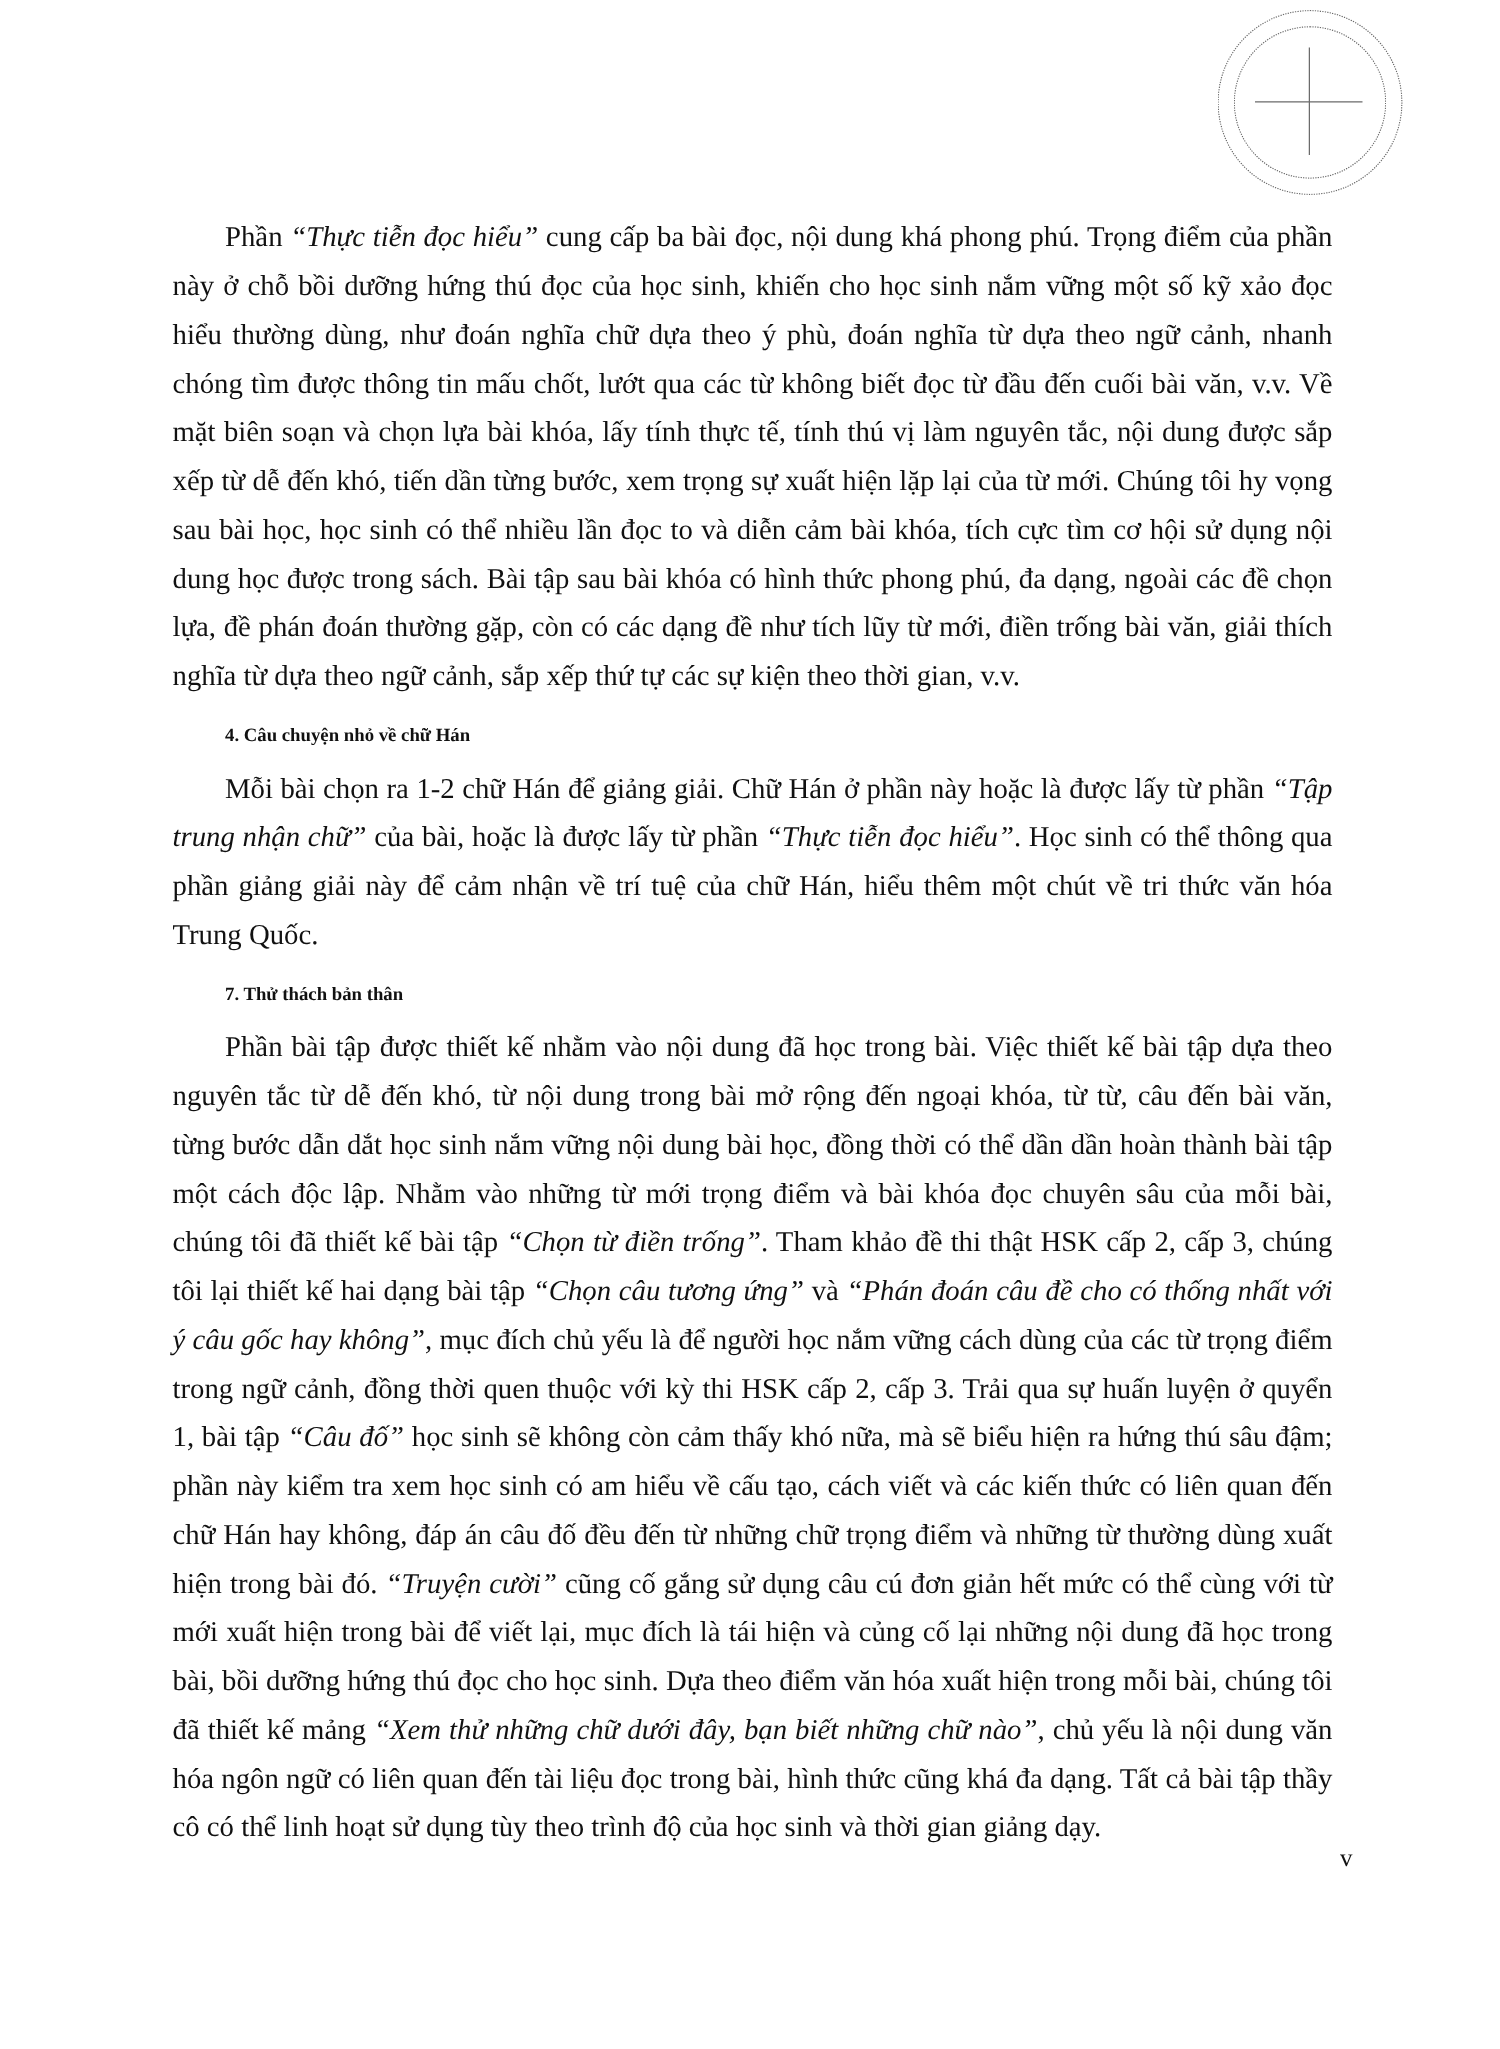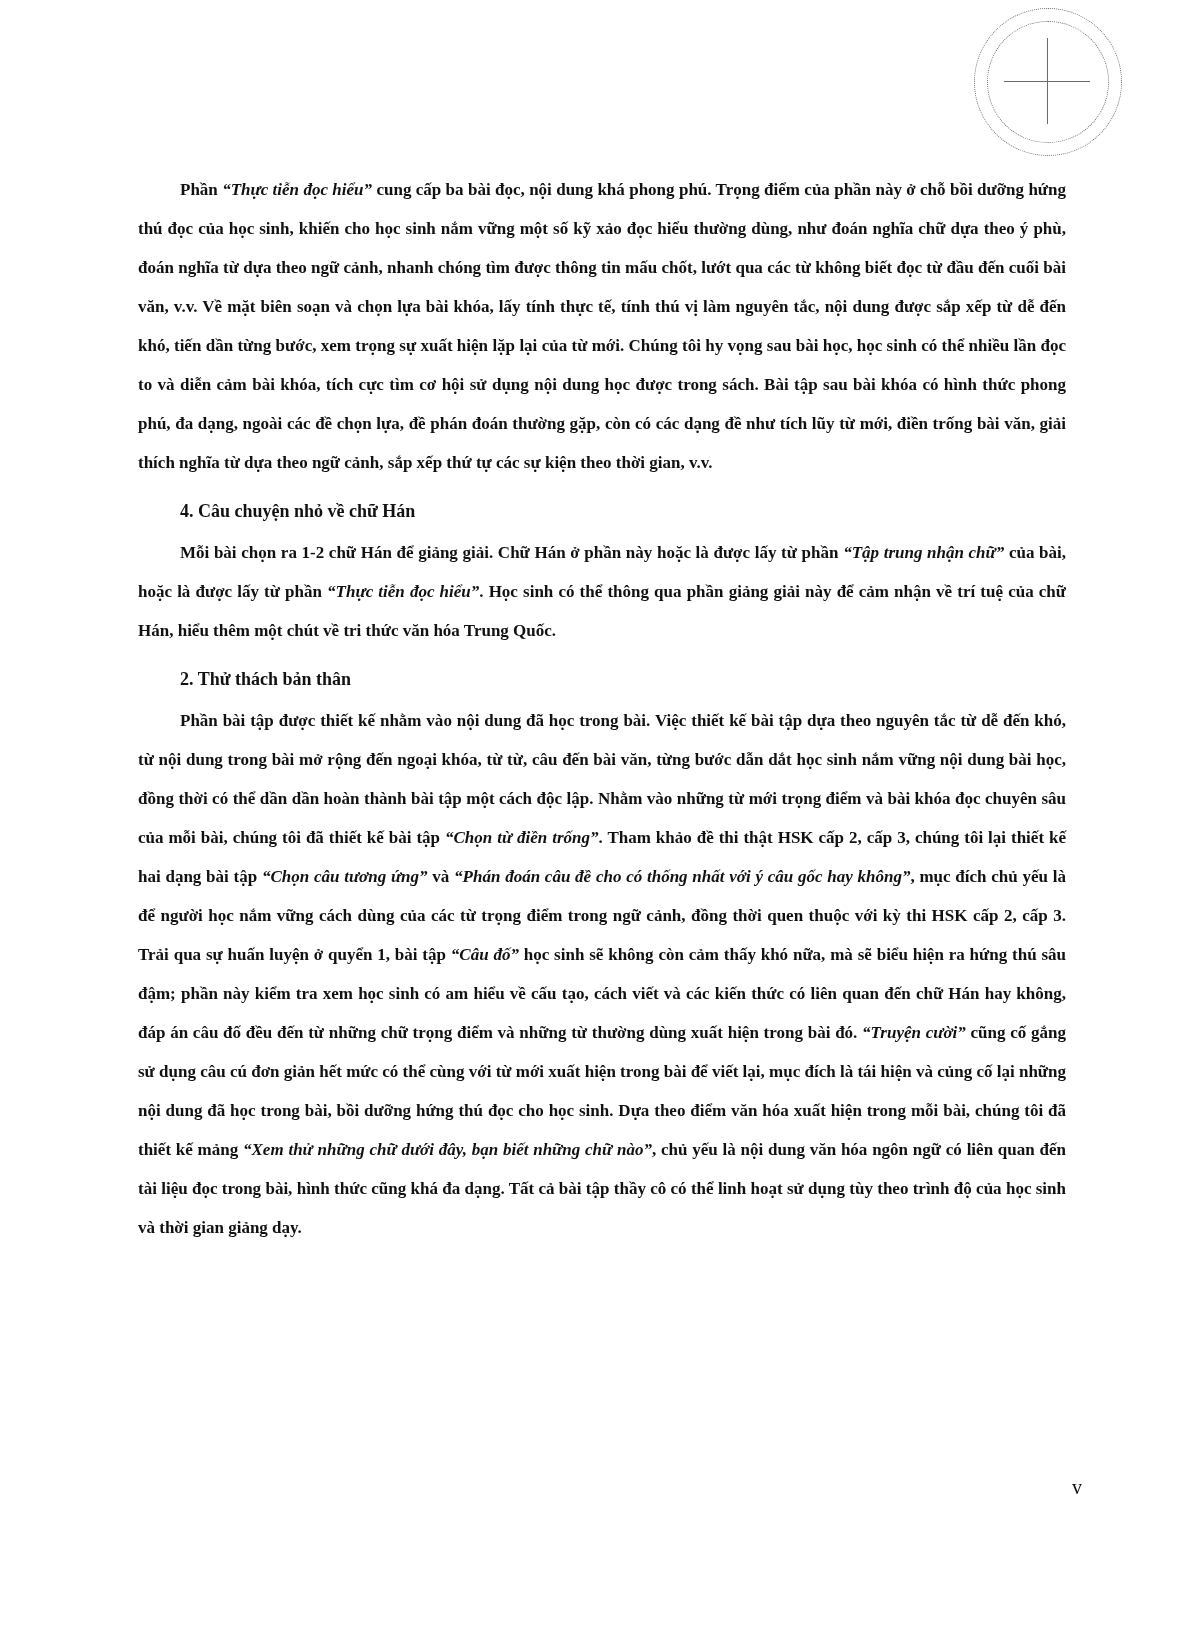--- a/index.html
+++ b/index.html
@@ -62,32 +62,31 @@
 
   .content {
     position: absolute;
     left: 138px;
     top: 170px;
     width: 928px;
   }
 
   p.body-text {
     margin: 0 0 0 0;
-    font-size: 17px;
+    font-size: 23px;
     line-height: 39px;
     text-align: justify;
     text-justify: inter-word;
     text-indent: 42px;
     hyphens: none;
-    font-weight: bold;
   }
 
   h2.section-heading {
     margin: 10px 0 2px 0;
-    font-size: 18px;
+    font-size: 15px;
     line-height: 39px;
     font-weight: bold;
     text-indent: 42px;
     font-family: "Liberation Serif", serif;
   }
 
   .it {
     font-style: italic;
   }
 
@@ -109,19 +108,19 @@
     <div class="ring outer"></div>
     <div class="ring inner"></div>
     <div class="cross-h"></div>
     <div class="cross-v"></div>
   </div>
 
   <div class="content" id="content-root">
       <p class="body-text"><span>Phần </span><span class="it">“Thực tiễn đọc hiểu”</span><span> cung cấp ba bài đọc, nội dung khá phong phú. Trọng điểm của phần này ở chỗ bồi dưỡng hứng thú đọc của học sinh, khiến cho học sinh nắm vững một số kỹ xảo đọc hiểu thường dùng, như đoán nghĩa chữ dựa theo ý phù, đoán nghĩa từ dựa theo ngữ cảnh, nhanh chóng tìm được thông tin mấu chốt, lướt qua các từ không biết đọc từ đầu đến cuối bài văn, v.v. Về mặt biên soạn và chọn lựa bài khóa, lấy tính thực tế, tính thú vị làm nguyên tắc, nội dung được sắp xếp từ dễ đến khó, tiến dần từng bước, xem trọng sự xuất hiện lặp lại của từ mới. Chúng tôi hy vọng sau bài học, học sinh có thể nhiều lần đọc to và diễn cảm bài khóa, tích cực tìm cơ hội sử dụng nội dung học được trong sách. Bài tập sau bài khóa có hình thức phong phú, đa dạng, ngoài các đề chọn lựa, đề phán đoán thường gặp, còn có các dạng đề như tích lũy từ mới, điền trống bài văn, giải thích nghĩa từ dựa theo ngữ cảnh, sắp xếp thứ tự các sự kiện theo thời gian, v.v.</span></p>
       <h2 class="section-heading"><span>4. Câu chuyện nhỏ về chữ Hán</span></h2>
       <p class="body-text"><span>Mỗi bài chọn ra 1-2 chữ Hán để giảng giải. Chữ Hán ở phần này hoặc là được lấy từ phần </span><span class="it">“Tập trung nhận chữ”</span><span> của bài, hoặc là được lấy từ phần </span><span class="it">“Thực tiễn đọc hiểu”</span><span>. Học sinh có thể thông qua phần giảng giải này để cảm nhận về trí tuệ của chữ Hán, hiểu thêm một chút về tri thức văn hóa Trung Quốc.</span></p>
-      <h2 class="section-heading"><span>2. Thử thách bản thân</span></h2>
+      <h2 class="section-heading"><span>7. Thử thách bản thân</span></h2>
       <p class="body-text"><span>Phần bài tập được thiết kế nhằm vào nội dung đã học trong bài. Việc thiết kế bài tập dựa theo nguyên tắc từ dễ đến khó, từ nội dung trong bài mở rộng đến ngoại khóa, từ từ, câu đến bài văn, từng bước dẫn dắt học sinh nắm vững nội dung bài học, đồng thời có thể dần dần hoàn thành bài tập một cách độc lập. Nhằm vào những từ mới trọng điểm và bài khóa đọc chuyên sâu của mỗi bài, chúng tôi đã thiết kế bài tập </span><span class="it">“Chọn từ điền trống”</span><span>. Tham khảo đề thi thật HSK cấp 2, cấp 3, chúng tôi lại thiết kế hai dạng bài tập </span><span class="it">“Chọn câu tương ứng”</span><span> và </span><span class="it">“Phán đoán câu đề cho có thống nhất với ý câu gốc hay không”</span><span>, mục đích chủ yếu là để người học nắm vững cách dùng của các từ trọng điểm trong ngữ cảnh, đồng thời quen thuộc với kỳ thi HSK cấp 2, cấp 3. Trải qua sự huấn luyện ở quyển 1, bài tập </span><span class="it">“Câu đố”</span><span> học sinh sẽ không còn cảm thấy khó nữa, mà sẽ biểu hiện ra hứng thú sâu đậm; phần này kiểm tra xem học sinh có am hiểu về cấu tạo, cách viết và các kiến thức có liên quan đến chữ Hán hay không, đáp án câu đố đều đến từ những chữ trọng điểm và những từ thường dùng xuất hiện trong bài đó. </span><span class="it">“Truyện cười”</span><span> cũng cố gắng sử dụng câu cú đơn giản hết mức có thể cùng với từ mới xuất hiện trong bài để viết lại, mục đích là tái hiện và củng cố lại những nội dung đã học trong bài, bồi dưỡng hứng thú đọc cho học sinh. Dựa theo điểm văn hóa xuất hiện trong mỗi bài, chúng tôi đã thiết kế mảng </span><span class="it">“Xem thử những chữ dưới đây, bạn biết những chữ nào”</span><span>, chủ yếu là nội dung văn hóa ngôn ngữ có liên quan đến tài liệu đọc trong bài, hình thức cũng khá đa dạng. Tất cả bài tập thầy cô có thể linh hoạt sử dụng tùy theo trình độ của học sinh và thời gian giảng dạy.</span></p>
     </div>
 
   <div class="page-number">v</div>
 
 </div>
 
 </body></html>

